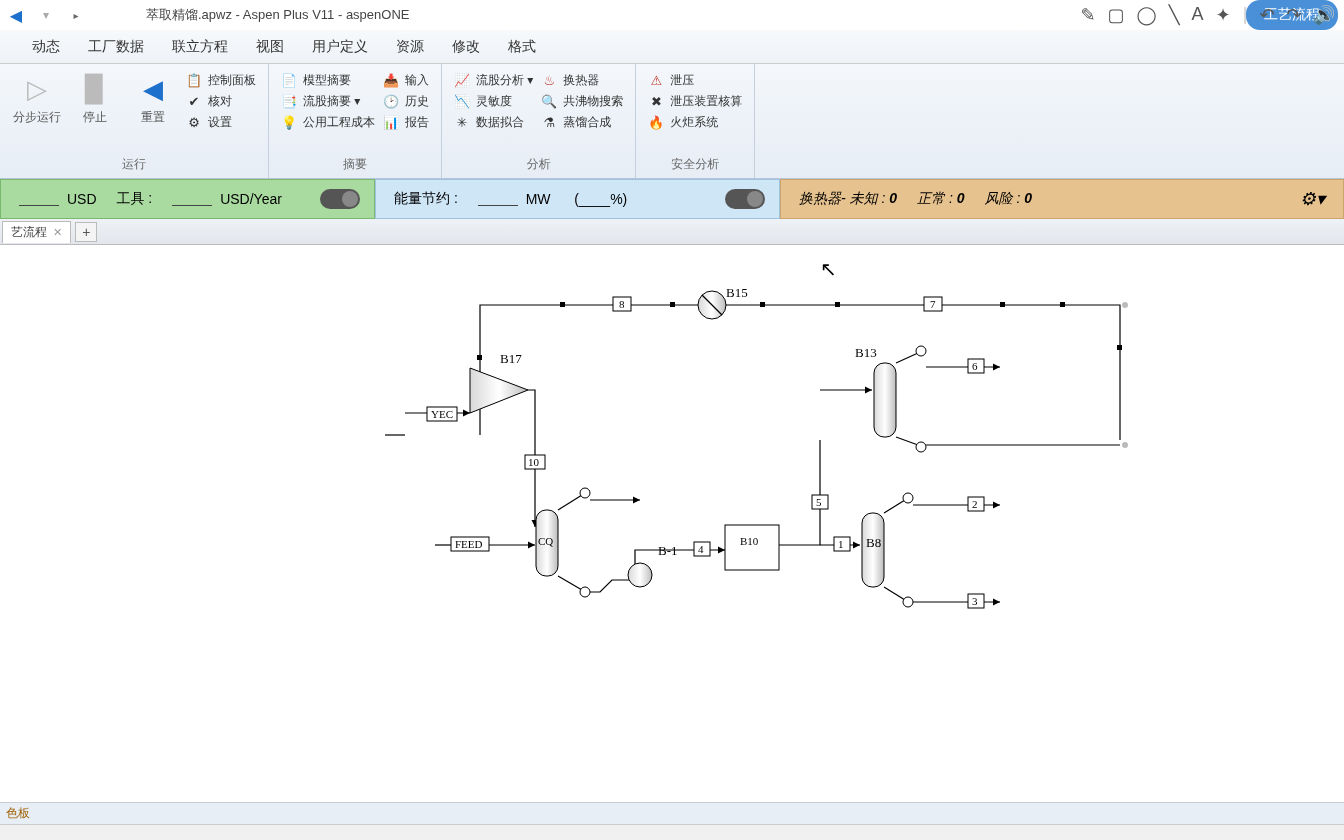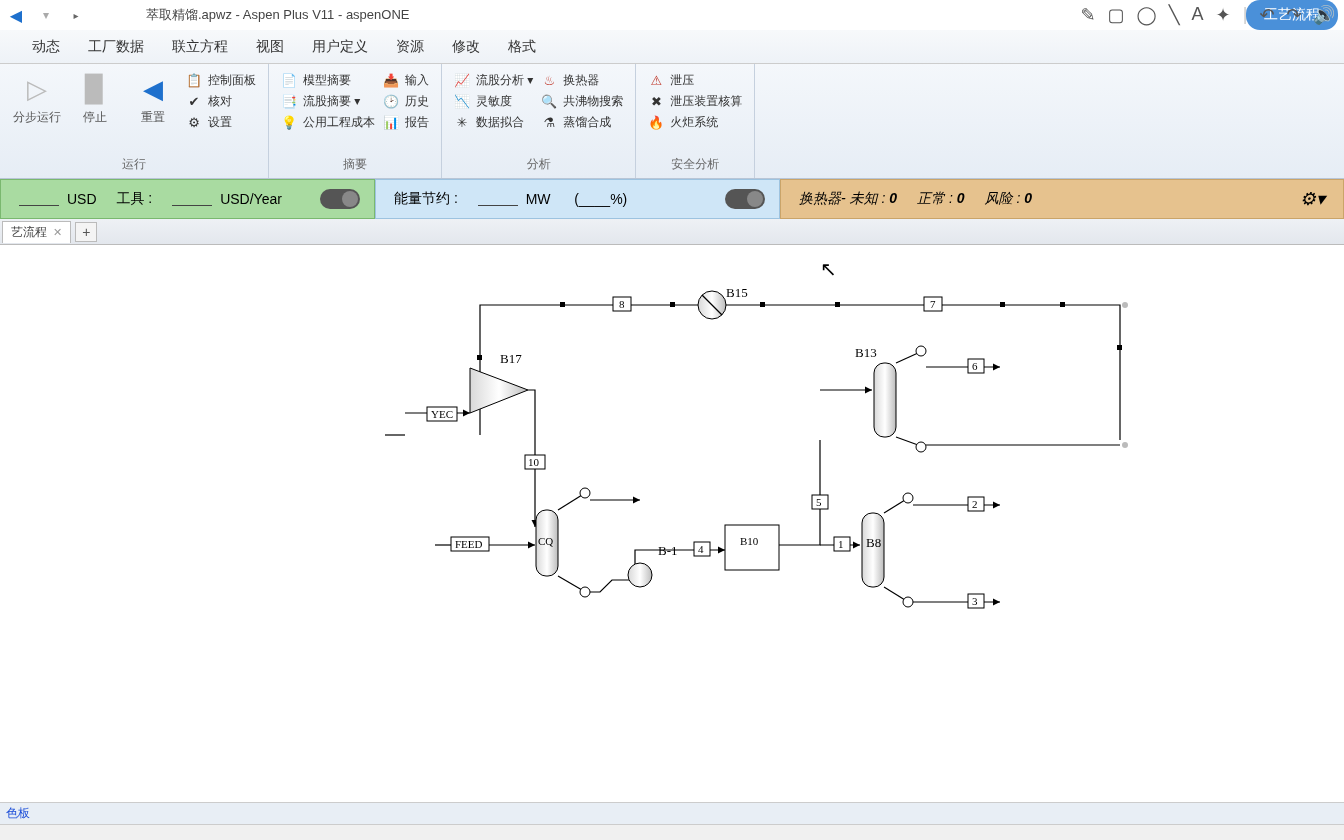--- a/index.html
+++ b/index.html
@@ -54,21 +54,21 @@
 .stream-txt { font: 11px "Times New Roman", serif; fill:#000; }
 .label-txt  { font: 13px "Times New Roman", serif; fill:#000; }
 .node { fill:#000; }
 .line { stroke:#000; stroke-width:1.2; fill:none; }
 
 .big-caption { position: absolute; left: 50%; transform: translateX(-50%); bottom: 60px; font-size: 56px; color: #e04a3a; font-family: "SimHei","Microsoft YaHei"; letter-spacing: 6px; }
 
 .cursor { position:absolute; left:820px; top:12px; font-size: 20px; color:#000; }
 
 
-.palette-bar { position:absolute; left:0; bottom:16px; right:0; height:22px; background:#e8eef5; border-top:1px solid #ccc; font-size:12px; color:#1d4ed8; padding:2px 6px; }
+.palette-bar { position:absolute; left:0; bottom:16px; right:0; height:22px; background:#e8eef5; border-top:1px solid #ccc; font-size:12px; color:#a16207; padding:2px 6px; }
 .very-bottom { position:absolute; left:0; bottom:0; right:0; height:16px; background:#f0f0f0; border-top:1px solid #ccc; }
 </style>
 </head>
 <body>
 
 <div class="titlebar">
   <span class="nav-arrow" style="color:#1e70cd;font-size:16px">◀</span>
   <span class="nav-arrow" style="color:#aaa;font-size:12px">▾</span>
   <span class="nav-arrow" style="color:#666;font-size:10px">▸</span>
   <span class="title-text">萃取精馏.apwz - Aspen Plus V11 - aspenONE</span>

